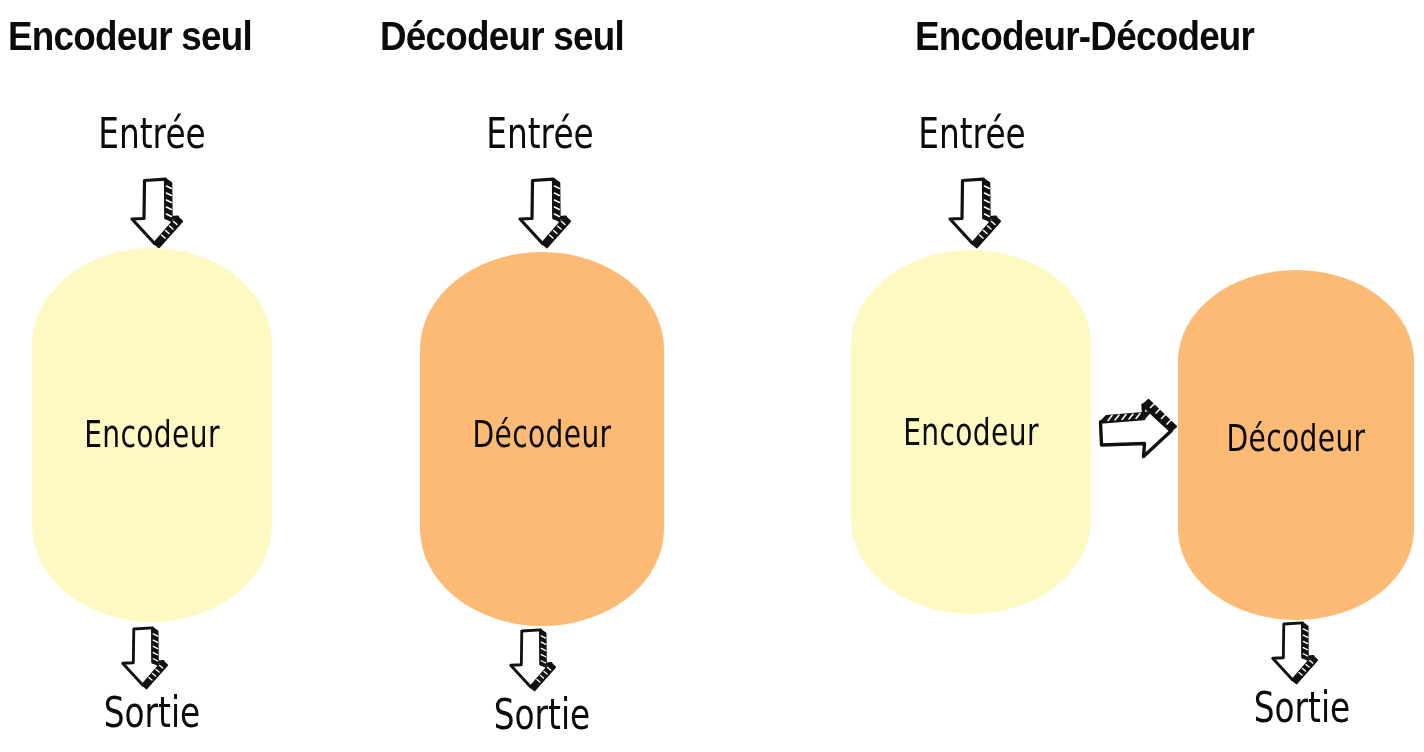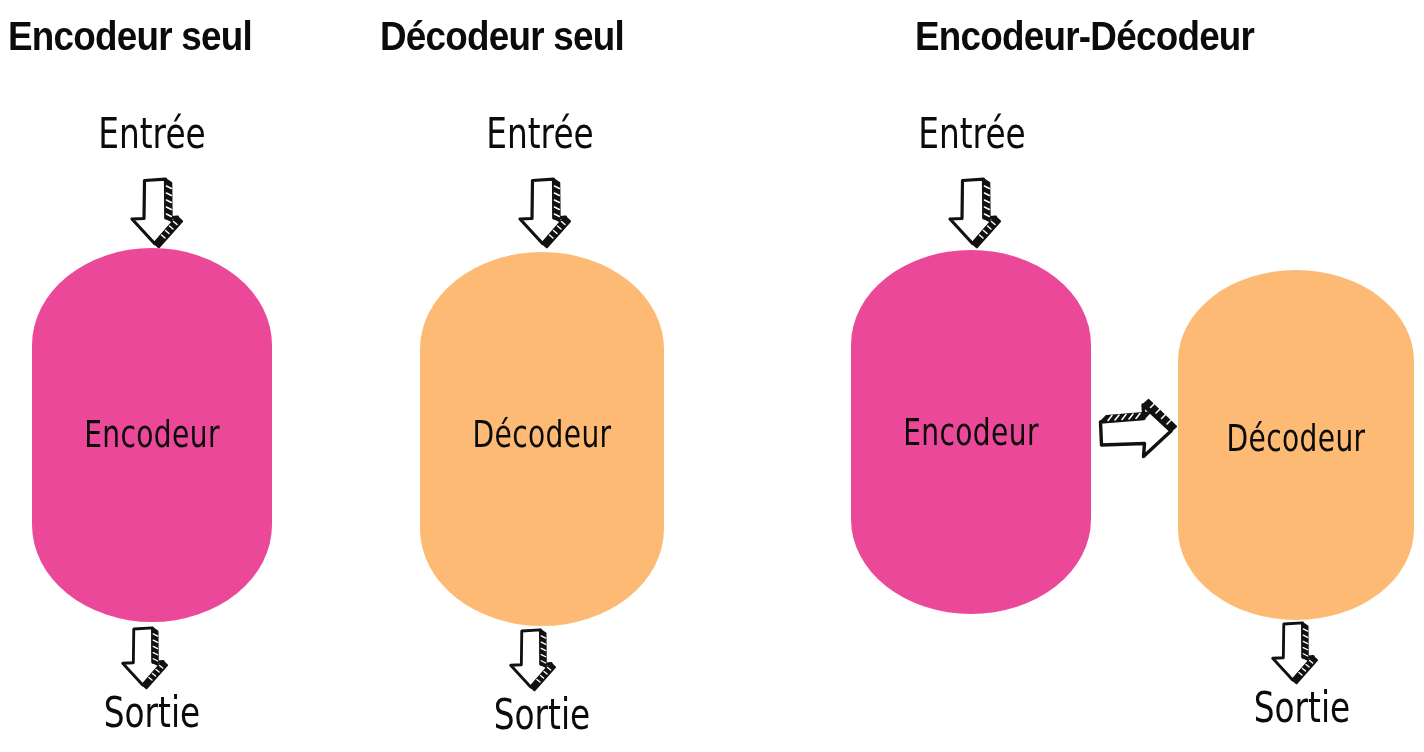--- a/index.html
+++ b/index.html
@@ -39,21 +39,21 @@
   #title-1 { left: 8px;   top: 16px; }
   #title-2 { left: 380px; top: 16px; }
   #title-3 { left: 915px; top: 16px; }
 
   
   .capsule {
     position: absolute;
     border-radius: 50% / 26%;
     box-shadow: 0 0 0 0 rgba(0,0,0,0);
   }
-  .capsule.green { background: #ec4899; }
+  .capsule.green { background: #fef9c3; }
   .capsule.blue  { background: #fdba74; }
 
   .capsule-label {
     position: absolute;
     left: 0;
     width: 100%;
     text-align: center;
     font-family: "DejaVu Sans", sans-serif;
     font-size: 36px;
     font-weight: 400;

